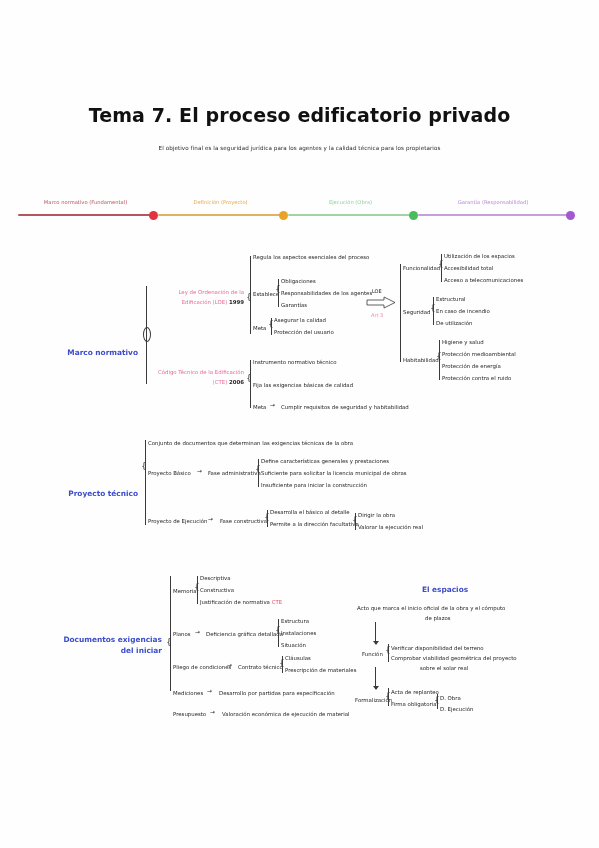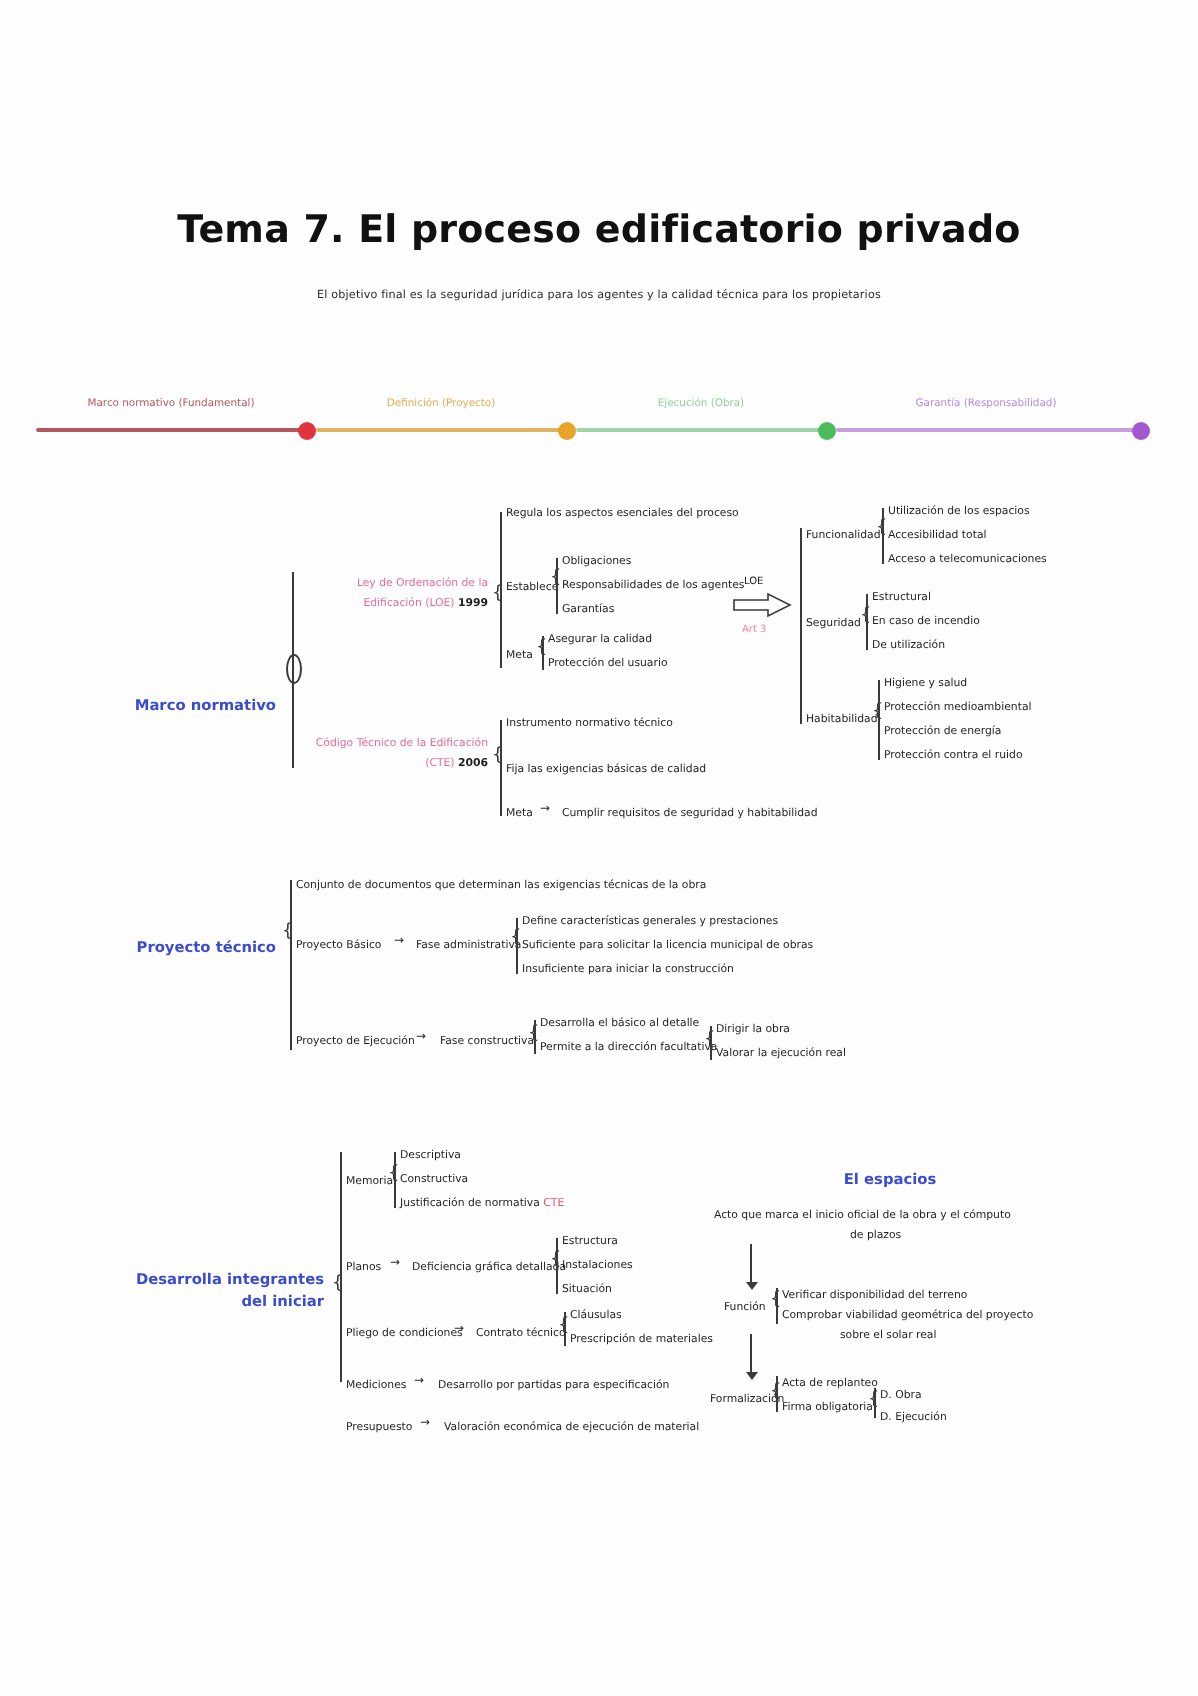--- a/index.html
+++ b/index.html
@@ -153,21 +153,21 @@
   <div class="node" style="left:436px;top:320px;">De utilización</div>
 
   <div class="node" style="left:403px;top:357px;">Habitabilidad</div>
   <div class="cbrace" style="left:436px;top:352px;">{</div>
   <div class="vline" style="left:439px;top:340px;height:40px;"></div>
   <div class="node" style="left:442px;top:339px;">Higiene y salud</div>
   <div class="node" style="left:442px;top:351px;">Protección medioambiental</div>
   <div class="node" style="left:442px;top:363px;">Protección de energía</div>
   <div class="node" style="left:442px;top:375px;">Protección contra el ruido</div>
 
-  <div class="sect-label" style="left:60px;top:468px;width:78px;">Proyecto técnico</div>
+  <div class="sect-label" style="left:60px;top:488px;width:78px;">Proyecto técnico</div>
   <div class="cbrace" style="left:141px;top:462px;">{</div>
   <div class="vline" style="left:145px;top:440px;height:85px;"></div>
 
   <div class="node" style="left:148px;top:440px;">Conjunto de documentos que determinan las exigencias técnicas de la obra</div>
 
   <div class="node" style="left:148px;top:470px;">Proyecto Básico</div>
   <div class="arrow-r" style="left:197px;top:467px;">→</div>
   <div class="node" style="left:208px;top:470px;">Fase administrativa</div>
   <div class="cbrace" style="left:255px;top:465px;">{</div>
   <div class="vline" style="left:258px;top:459px;height:28px;"></div>
@@ -181,21 +181,21 @@
   <div class="cbrace" style="left:264px;top:513px;">{</div>
   <div class="vline" style="left:267px;top:510px;height:17px;"></div>
   <div class="node" style="left:270px;top:509px;">Desarrolla el básico al detalle</div>
   <div class="node" style="left:270px;top:521px;">Permite a la dirección facultativa</div>
   <div class="cbrace" style="left:352px;top:516px;">{</div>
   <div class="vline" style="left:355px;top:513px;height:17px;"></div>
   <div class="node" style="left:358px;top:512px;">Dirigir la obra</div>
   <div class="node" style="left:358px;top:524px;">Valorar la ejecución real</div>
 
   <div class="sect-label" style="left:58px;top:634px;width:104px;">
-    <span>Desarrolla integrantes</span><br>
+    <span>Documentos exigencias</span><br>
     <span>del iniciar</span>
   </div>
   <div class="cbrace" style="left:166px;top:638px;">{</div>
   <div class="vline" style="left:170px;top:576px;height:115px;"></div>
 
   <div class="node" style="left:173px;top:588px;">Memoria</div>
   <div class="cbrace" style="left:194px;top:583px;">{</div>
   <div class="vline" style="left:197px;top:576px;height:28px;"></div>
   <div class="node" style="left:200px;top:575px;">Descriptiva</div>
   <div class="node" style="left:200px;top:587px;">Constructiva</div>

